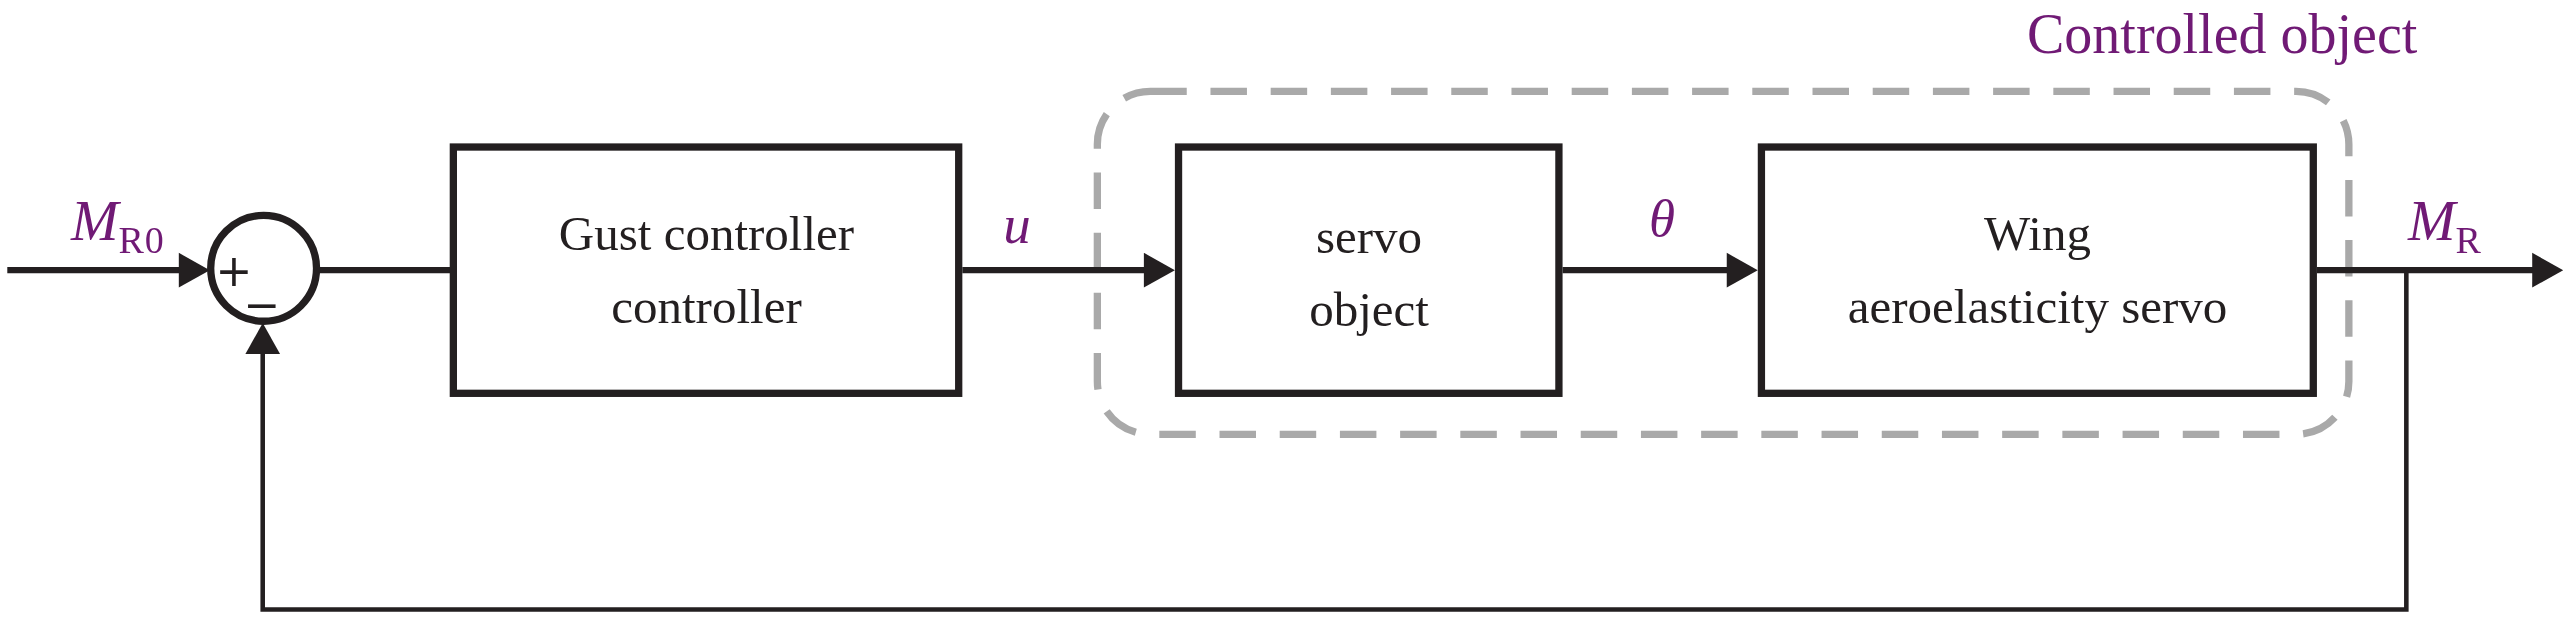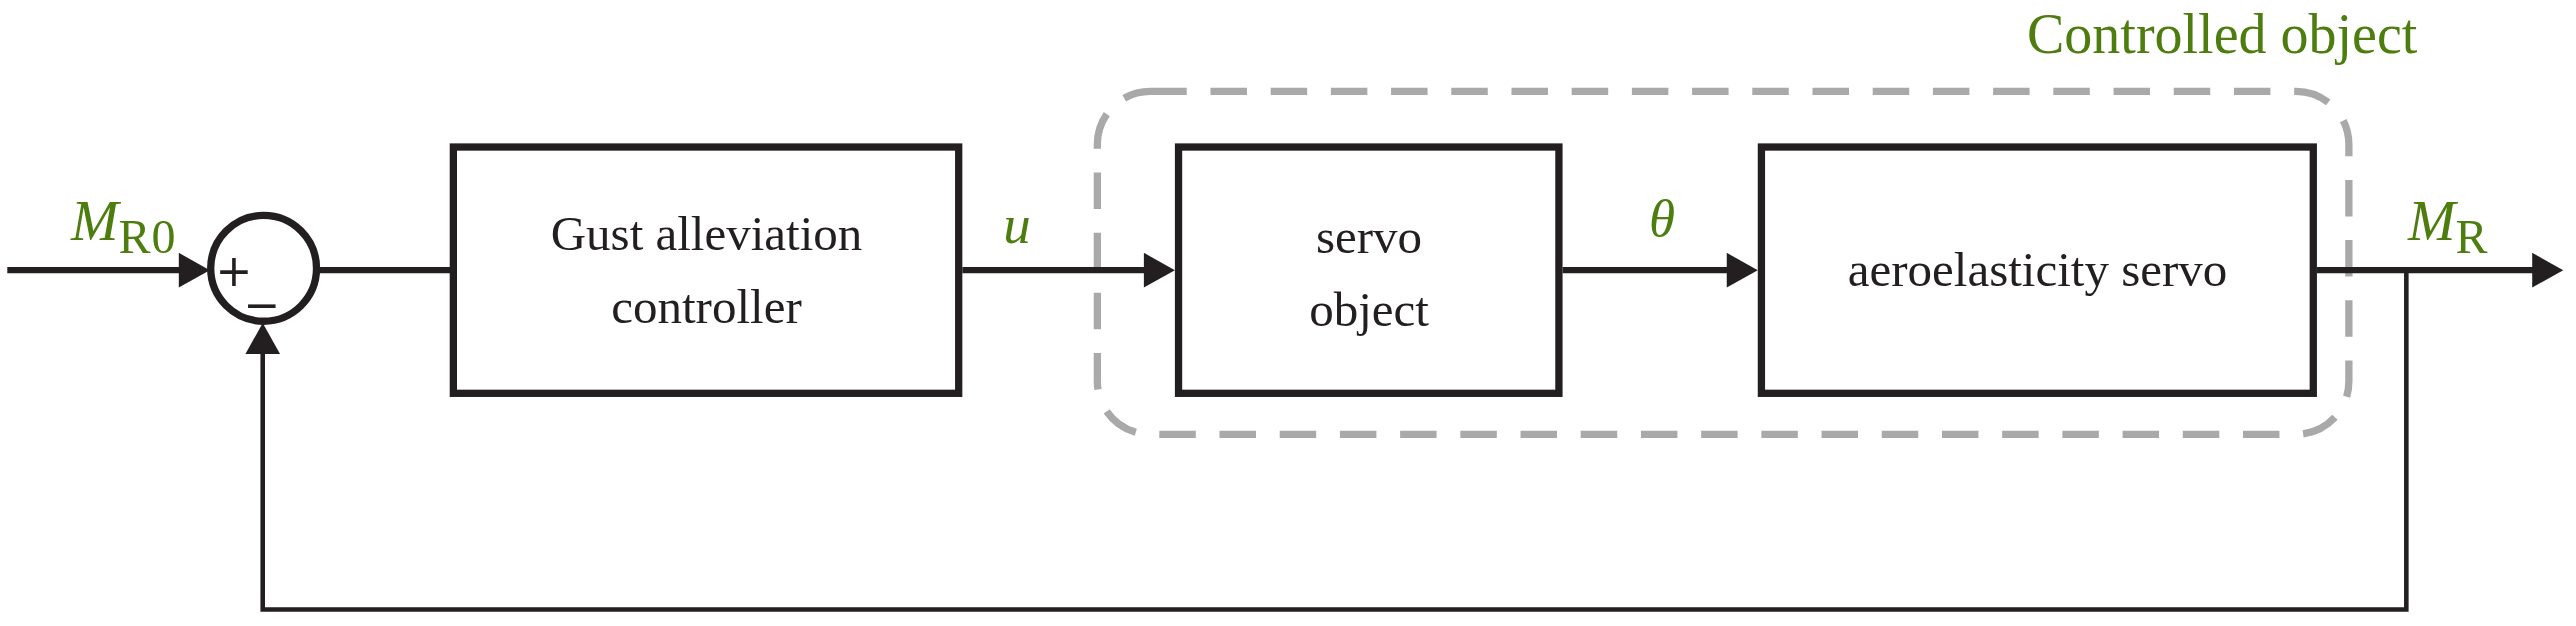--- a/index.html
+++ b/index.html
@@ -17,29 +17,29 @@
     overflow: hidden;
   }
   .stage svg {
     position: absolute;
     left: 0;
     top: 0;
   }
   .label {
     position: absolute;
     white-space: nowrap;
-    color: #4d7c0f;
+    color: #701a75;
   }
   .signal {
     font-size: 57px;
     font-style: italic;
     line-height: 1;
   }
   .signal .sub {
-    font-size: 48px;
+    font-size: 38px;
     font-style: normal;
     vertical-align: -12.8px;
     letter-spacing: 0.9px;
   }
   .var-u    { font-size: 55px; font-style: italic; transform: translateX(-50%); }
   .var-th   { font-size: 53px; font-style: italic; transform: translateX(-50%); }
   .fig-title {
     font-size: 56px;
     line-height: 1;
   }
@@ -108,32 +108,33 @@
 
   <div class="label var-th" style="left:1662px; top:188px;">θ</div>
 
   <div class="label signal" style="left:2408px; top:192px;"><span>M</span><span class="sub">R</span></div>
 
   <div class="sum-sign sign-plus">+</div>
   <div class="sum-sign sign-minus">−</div>
 
   <div class="block-label controller-label">
     <div class="inner">
-      <div>Gust alleviation</div>
+      <div>Gust controller</div>
       <div>controller</div>
     </div>
   </div>
 
   <div class="block-label servo-label">
     <div class="inner">
       <div>servo</div>
       <div>object</div>
     </div>
   </div>
 
   <div class="block-label wing-label">
     <div class="inner">
+      <div>Wing</div>
       <div>aeroelasticity servo</div>
     </div>
   </div>
 
 </div>
 
 
 </body></html>

